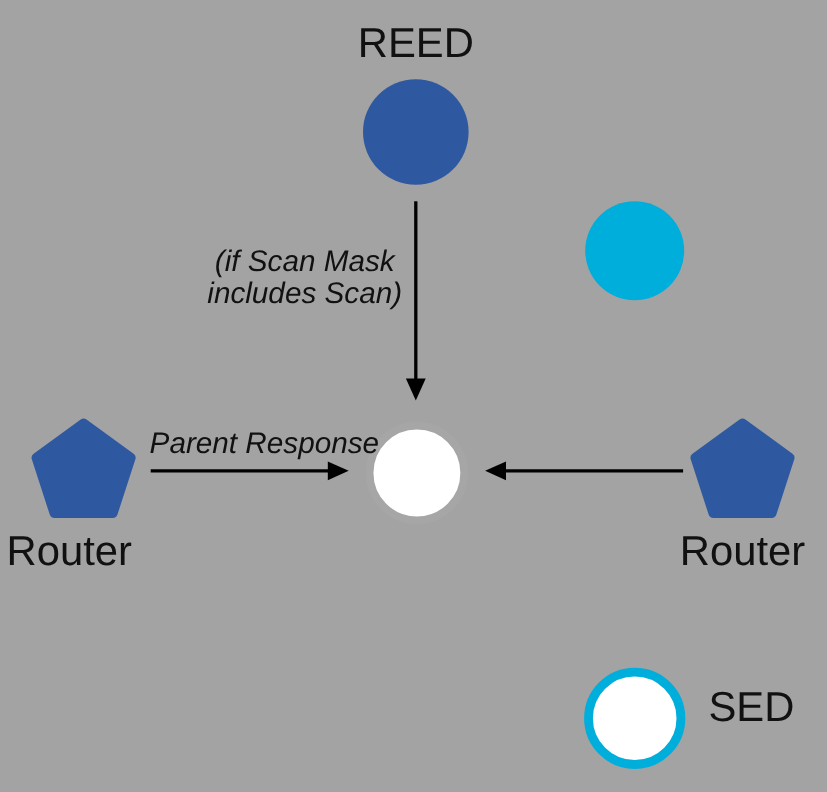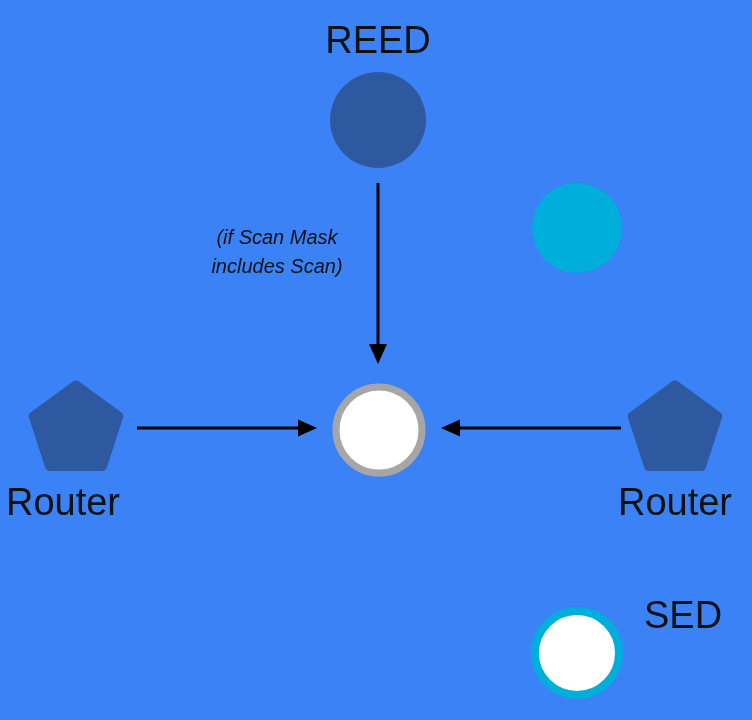--- a/index.html
+++ b/index.html
@@ -5,42 +5,42 @@
   html, body {
     margin: 0;
     padding: 0;
     background: #ffffff;
     font-family: "Liberation Sans", "DejaVu Sans", sans-serif;
   }
   .canvas {
     position: relative;
     width: 752px;
     height: 720px;
-    background: #3b82f6;
+    background: #a3a3a3;
     overflow: hidden;
   }
   .canvas svg {
     position: absolute;
     left: 0;
     top: 0;
   }
   .label {
     position: absolute;
     color: #111111;
     font-size: 38px;
     line-height: 1;
     white-space: nowrap;
   }
   .label.centered {
     transform: translateX(-50%);
   }
   .annotation {
     position: absolute;
     color: #111111;
-    font-size: 20px;
+    font-size: 27px;
     font-style: italic;
     line-height: 29px;
     white-space: nowrap;
   }
   .annotation.centered {
     transform: translateX(-50%);
     text-align: center;
   }
 </style>
 </head>
@@ -75,25 +75,26 @@
     <g>
       <line x1="621" y1="428" x2="458" y2="428" stroke-width="3" stroke="#000000"></line>
       <polygon points="441,428 460,419.5 460,436.5" fill="#000000"></polygon>
     </g>
 
   </svg>
 
   <div class="label centered" style="left:378px; top:21px;">REED</div>
 
 
-  <div class="label" style="left:644px; top:596px;">SED</div>
+  <div class="label" style="left:644px; top:624px;">SED</div>
 
   <div class="label centered" style="left:63px; top:483px;">Router</div>
 
   <div class="label centered" style="left:675px; top:483px;">Router</div>
 
   <div class="annotation centered" style="left:277px; top:223px;">
     <div>(if Scan Mask</div>
     <div>includes Scan)</div>
   </div>
 
+  <div class="annotation" style="left:136px; top:389px;">Parent Response</div>
 
 </div>
 
 </body></html>

